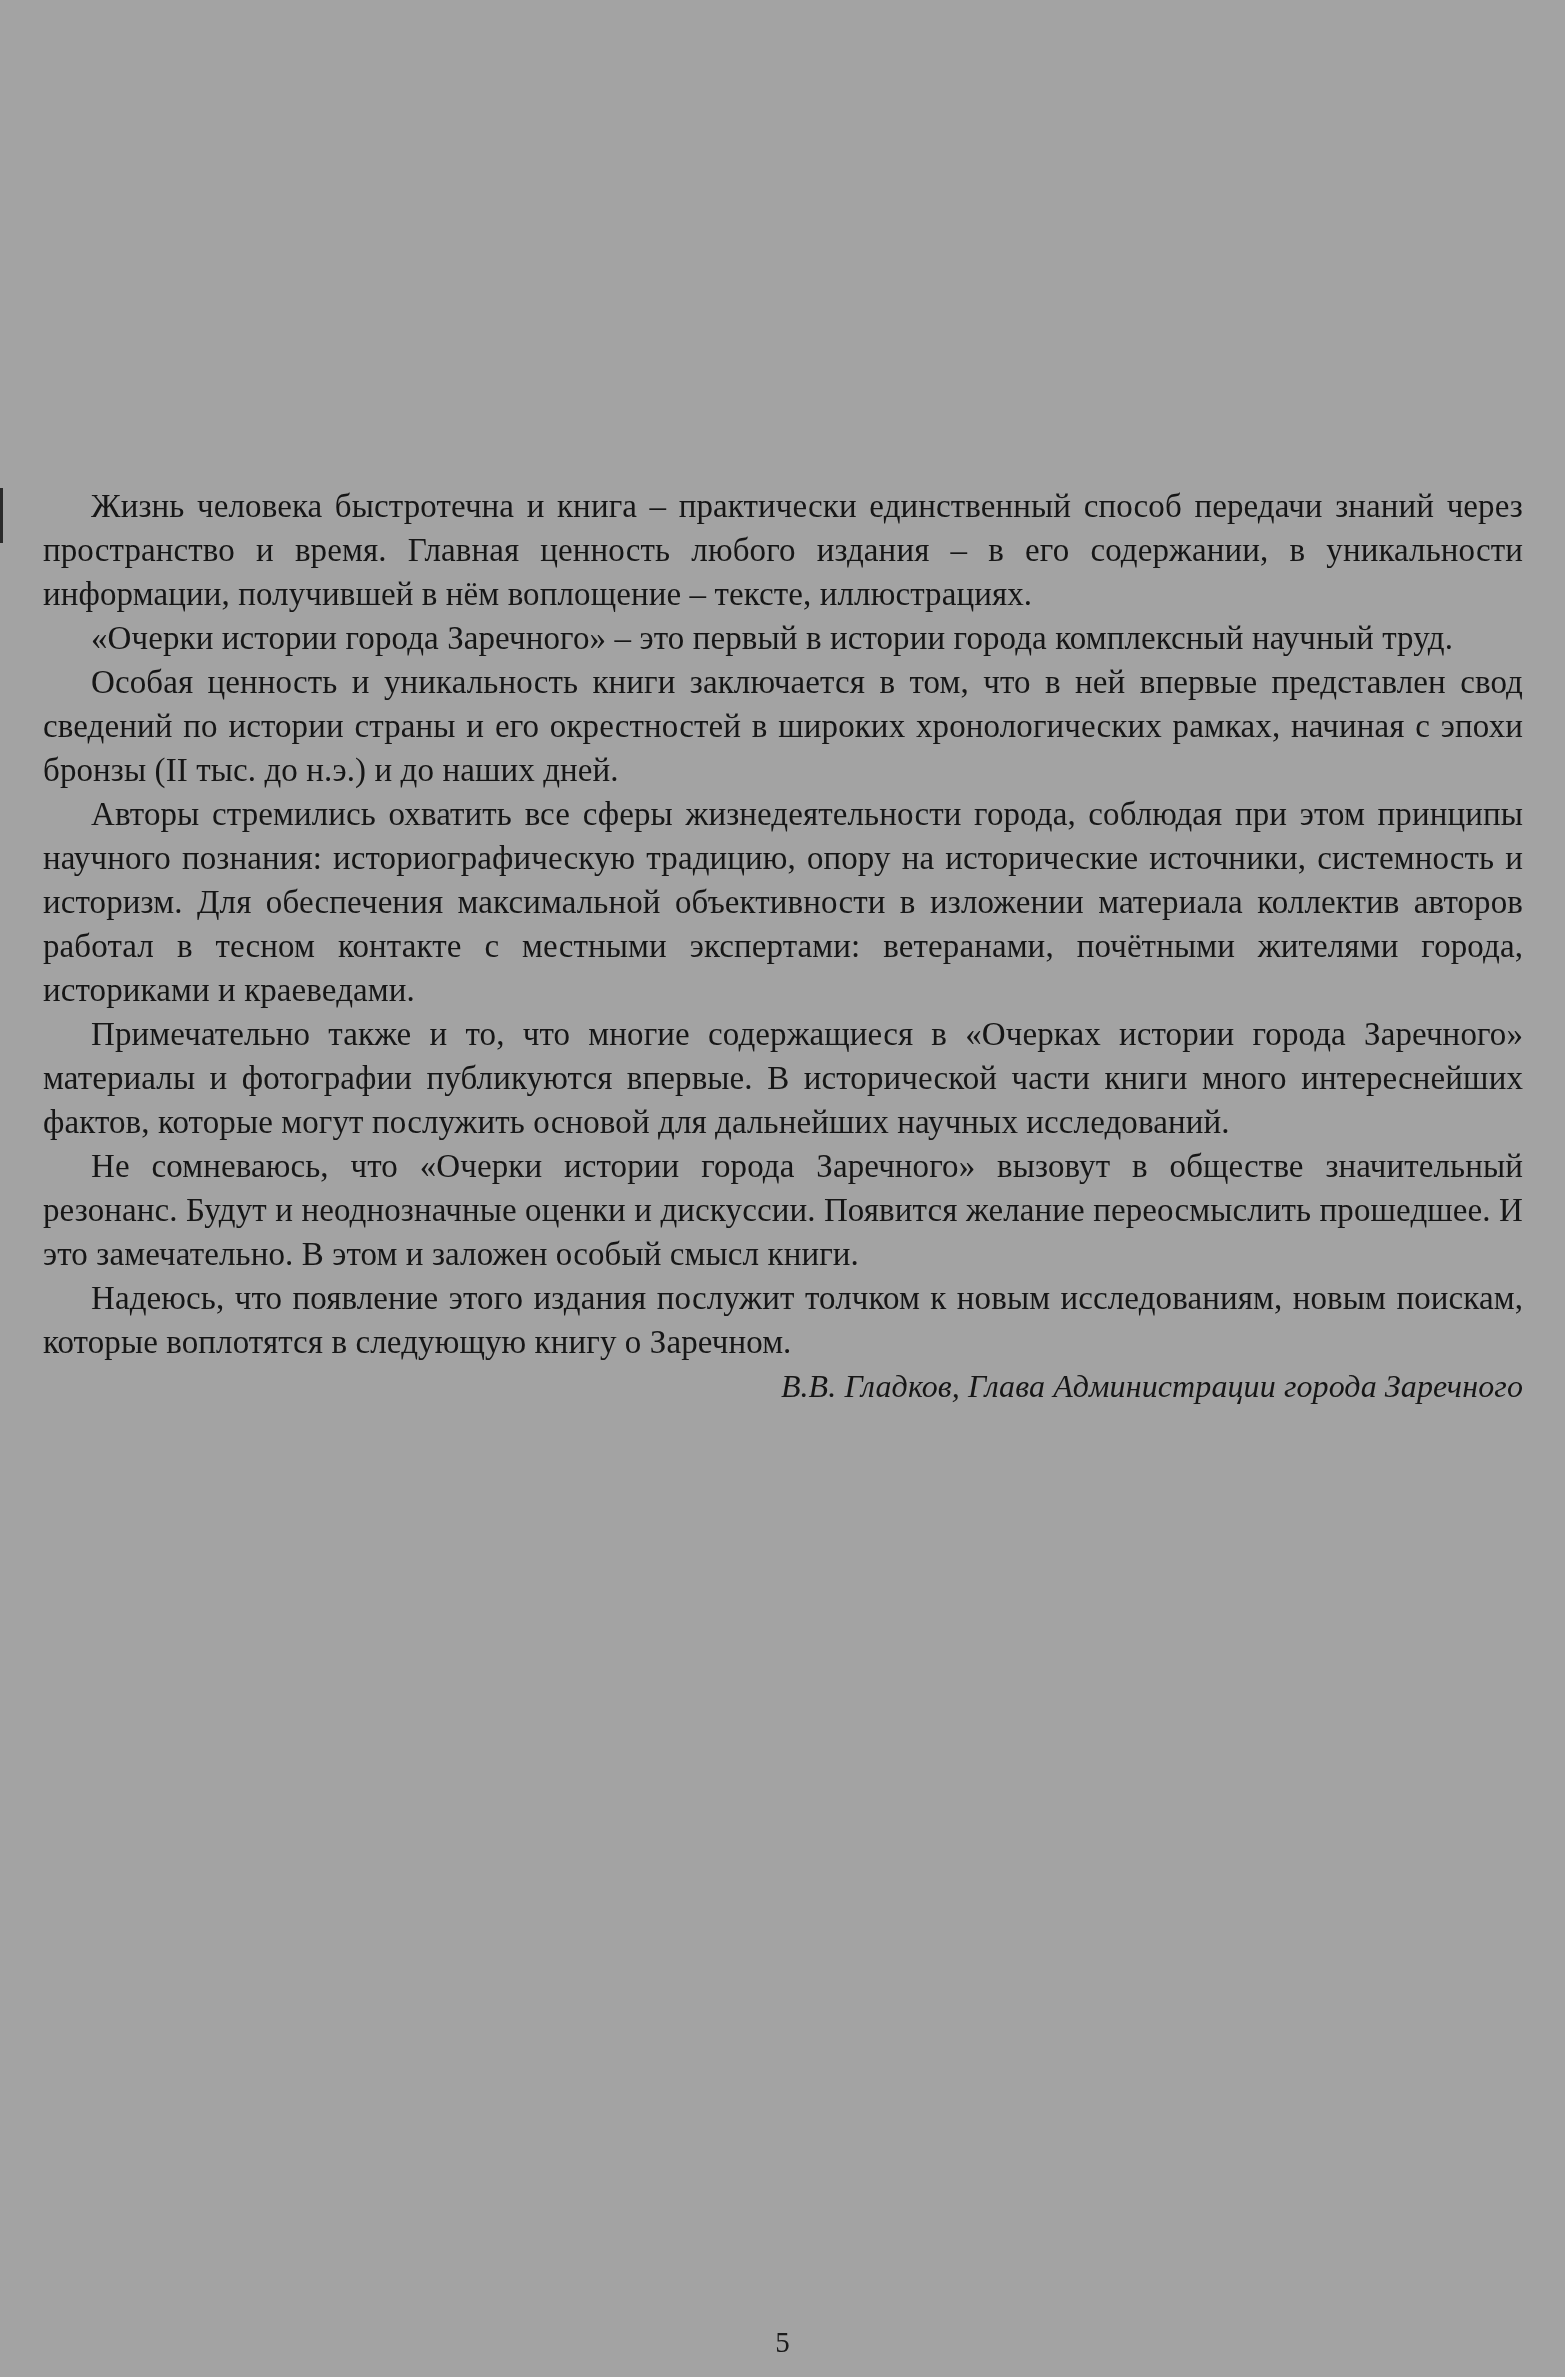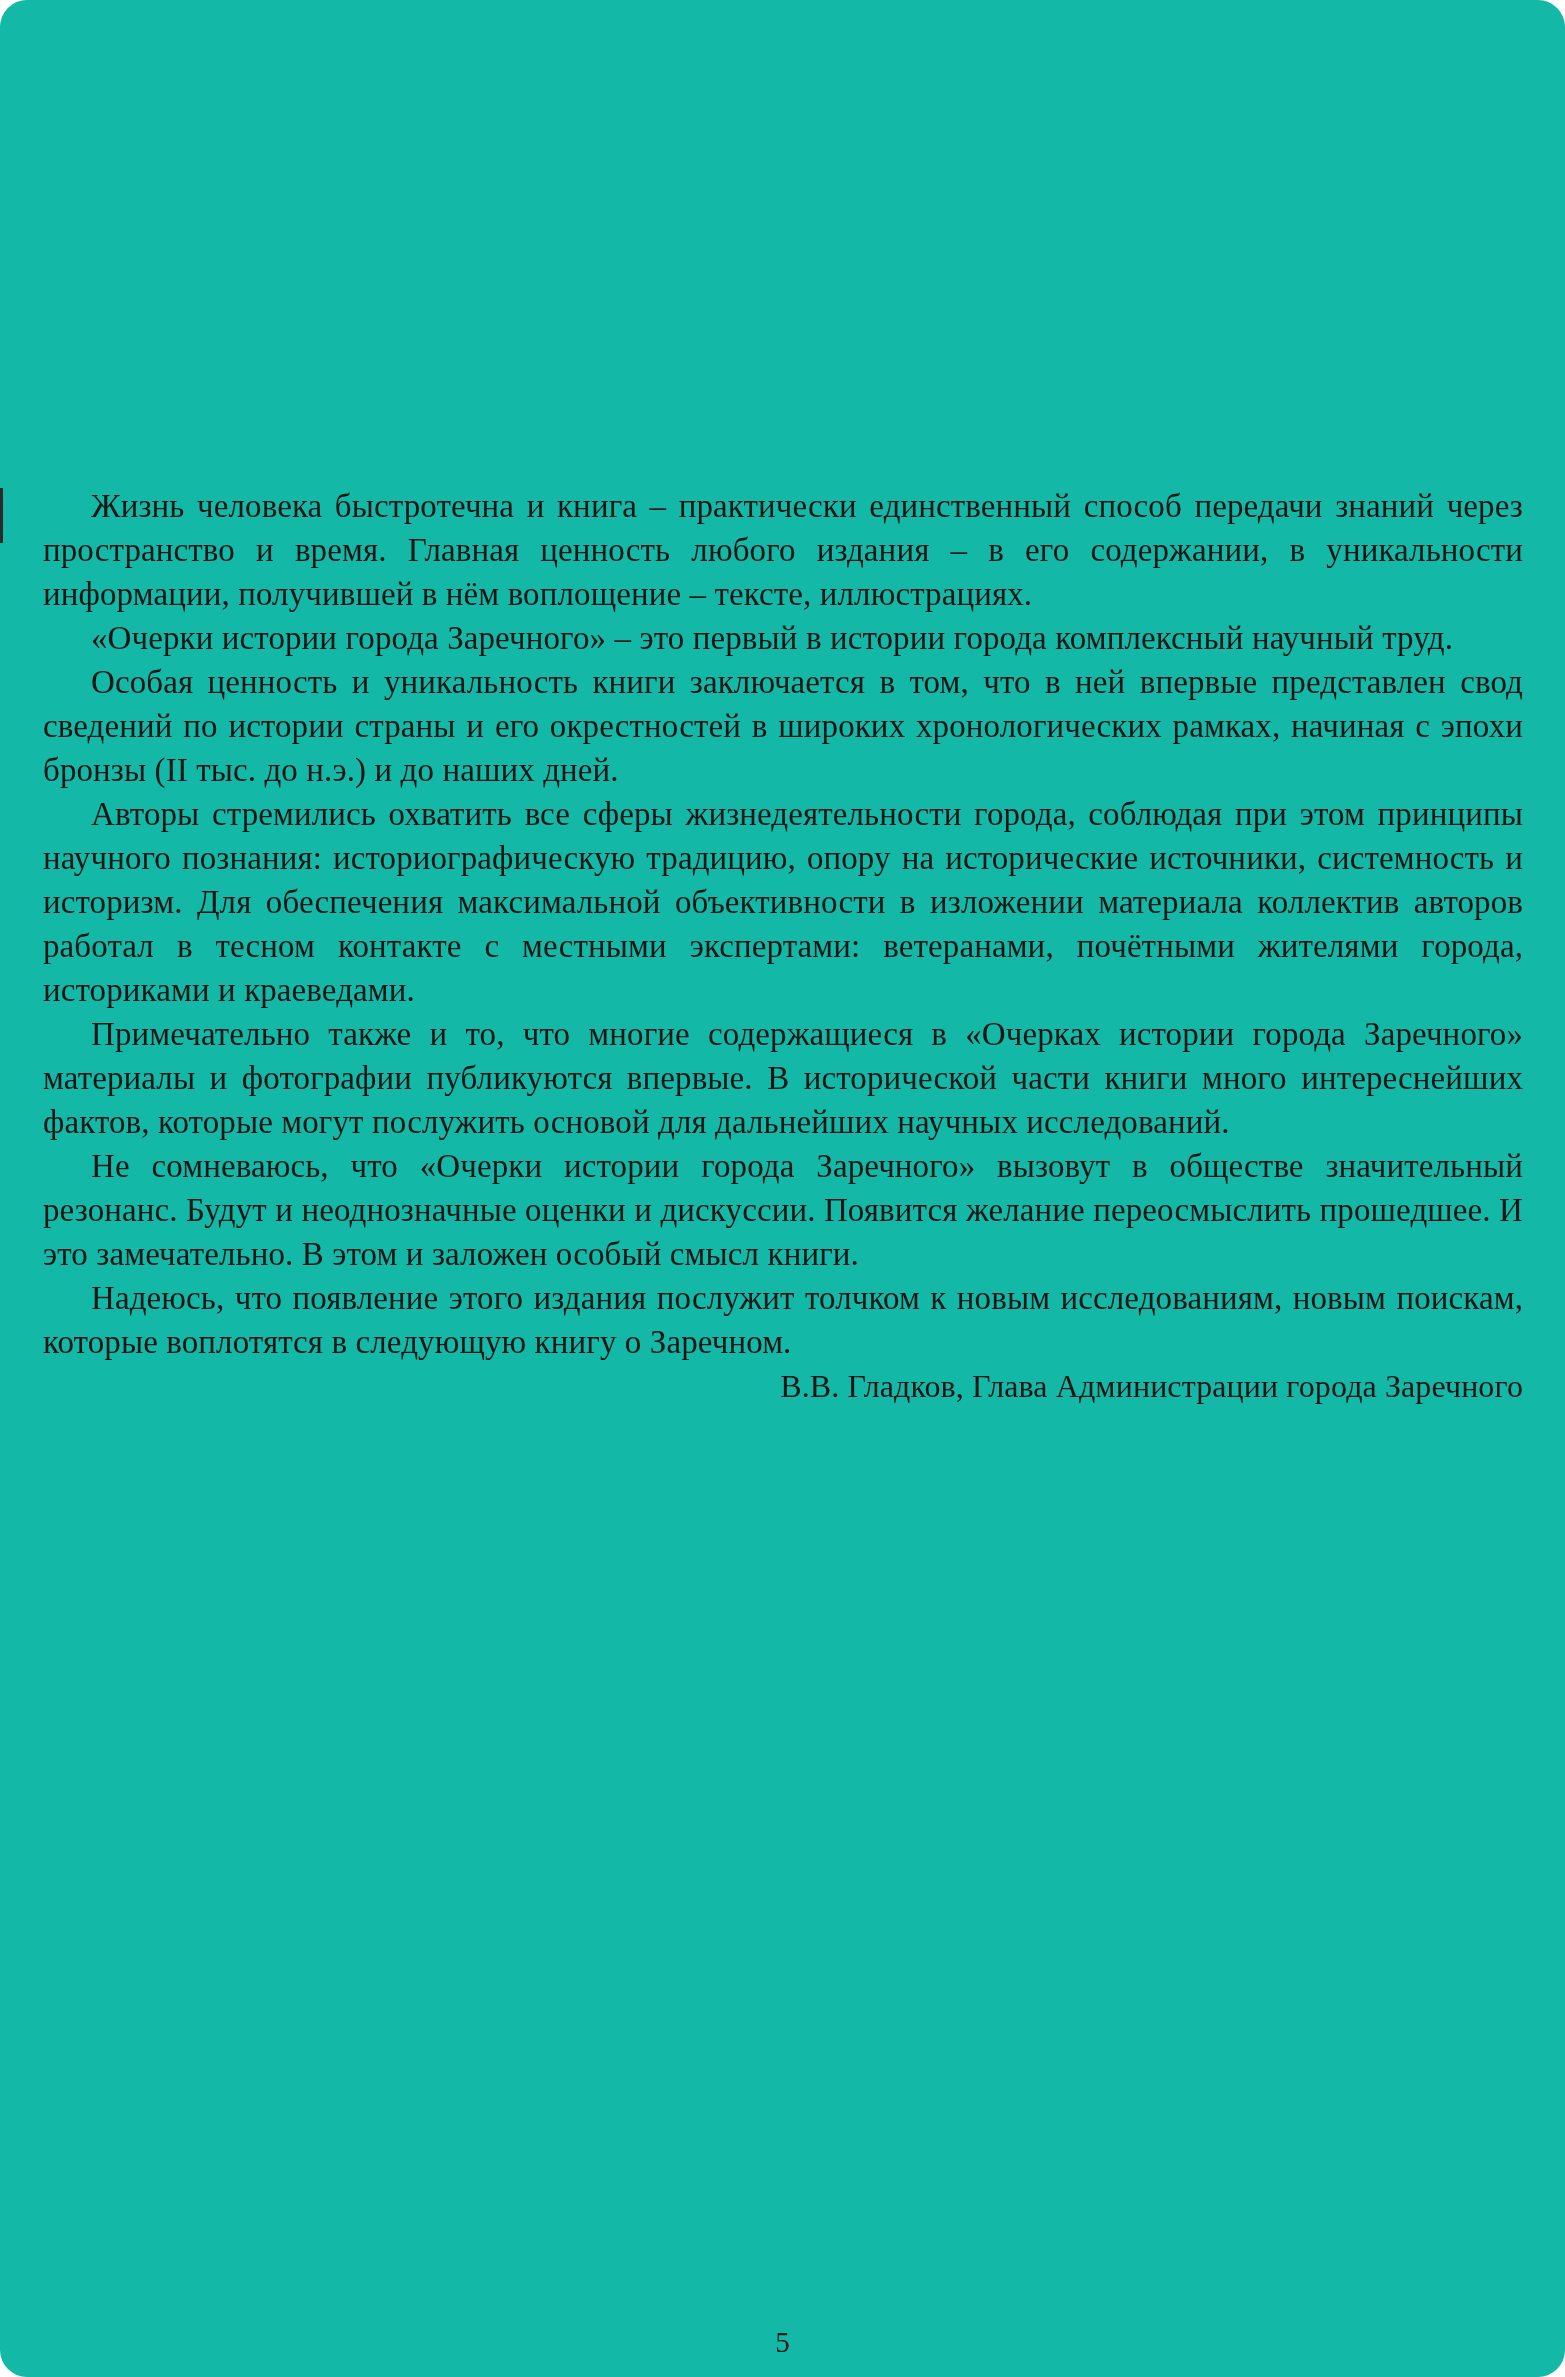--- a/index.html
+++ b/index.html
@@ -11,22 +11,21 @@
     height: 2377px;
     position: relative;
     background: #ffffff;
     font-family: "Liberation Serif", serif;
     color: #161616;
     overflow: hidden;
   }
   .page {
     position: absolute;
     inset: 0;
-    background: #14b8a6;
-    border-radius: 27px;
+    background: #a3a3a3;
   }
   .scan-artifact {
     position: absolute;
     left: 0;
     top: 488px;
     width: 2.6px;
     height: 55px;
     background: #2a2a2a;
   }
   .text-block {
@@ -39,20 +38,21 @@
     line-height: 44px;
     letter-spacing: 0.1px;
   }
   .text-block p {
     margin: 0;
     text-indent: 48px;
   }
   .signature {
     margin-top: 60px;
     text-align: right;
+    font-style: italic;
     font-size: 32px;
     text-indent: 0;
   }
   .page-number {
     position: absolute;
     left: 0;
     right: 0;
     top: 2326px;
     text-align: center;
     font-size: 29px;

